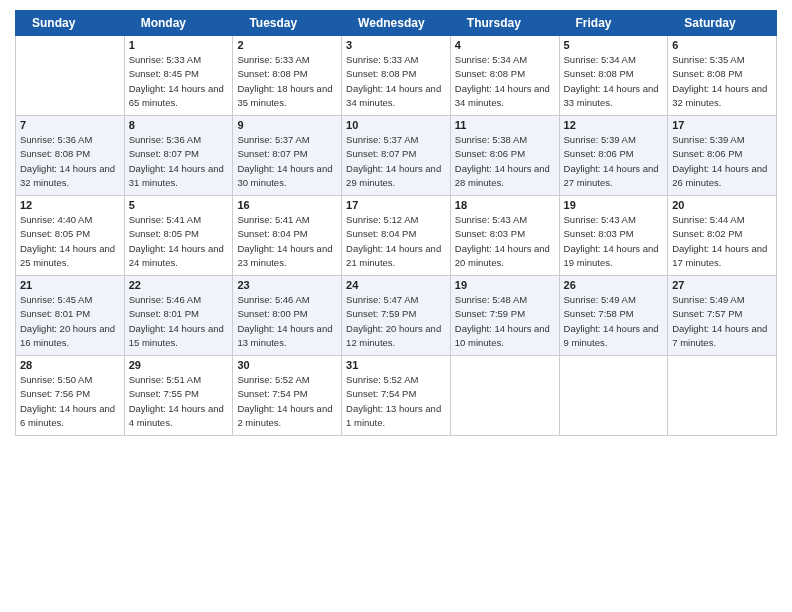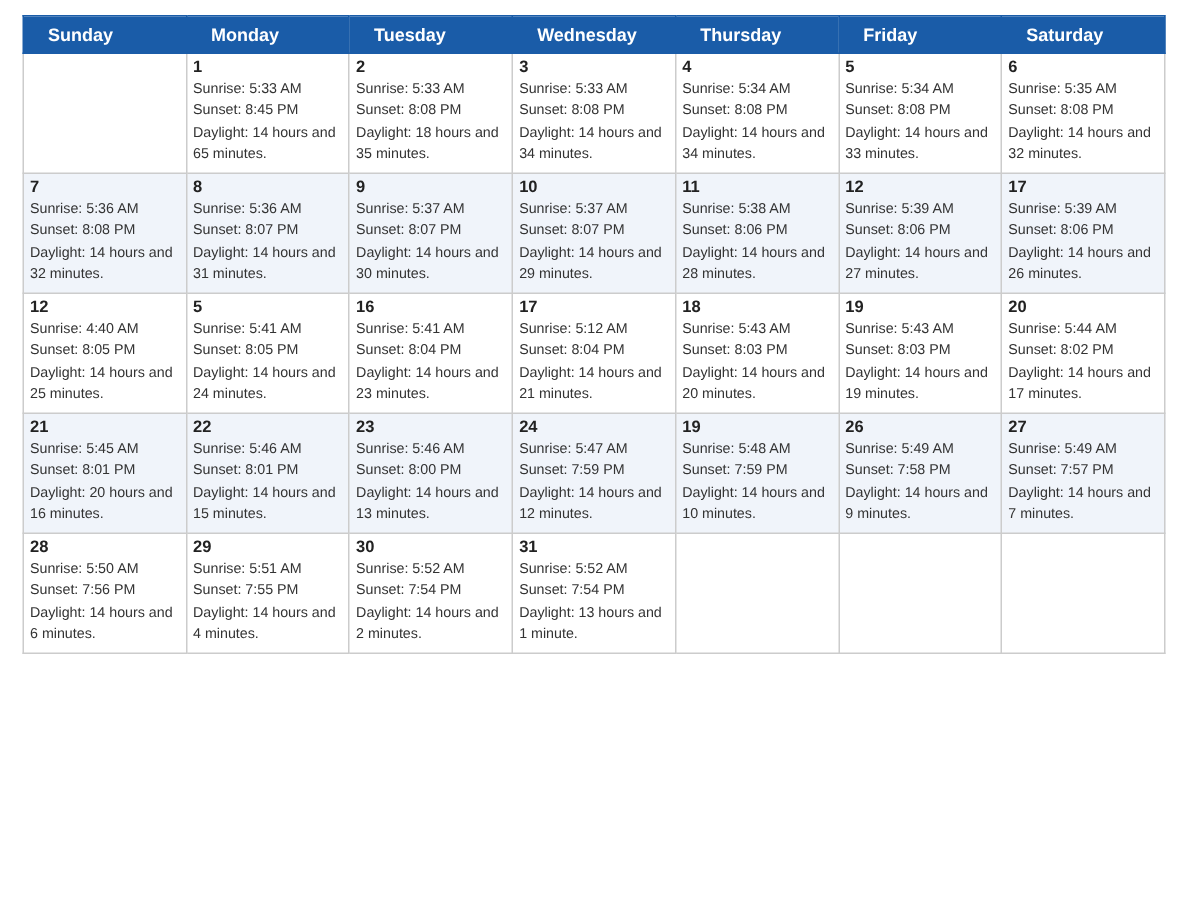--- a/index.html
+++ b/index.html
@@ -304,21 +304,21 @@
               <div>Sunrise: 5:46 AM</div>
               <div>Sunset: 8:00 PM</div>
               <div>Daylight: 14 hours and 13 minutes.</div>
             </div>
           </td>
           <td>
             <div class="day-number">24</div>
             <div class="day-info">
               <div>Sunrise: 5:47 AM</div>
               <div>Sunset: 7:59 PM</div>
-              <div>Daylight: 14 hours and 12 minutes.</div>
+              <div>Daylight: 20 hours and 12 minutes.</div>
             </div>
           </td>
           <td>
             <div class="day-number">19</div>
             <div class="day-info">
               <div>Sunrise: 5:48 AM</div>
               <div>Sunset: 7:59 PM</div>
               <div>Daylight: 14 hours and 10 minutes.</div>
             </div>
           </td>

